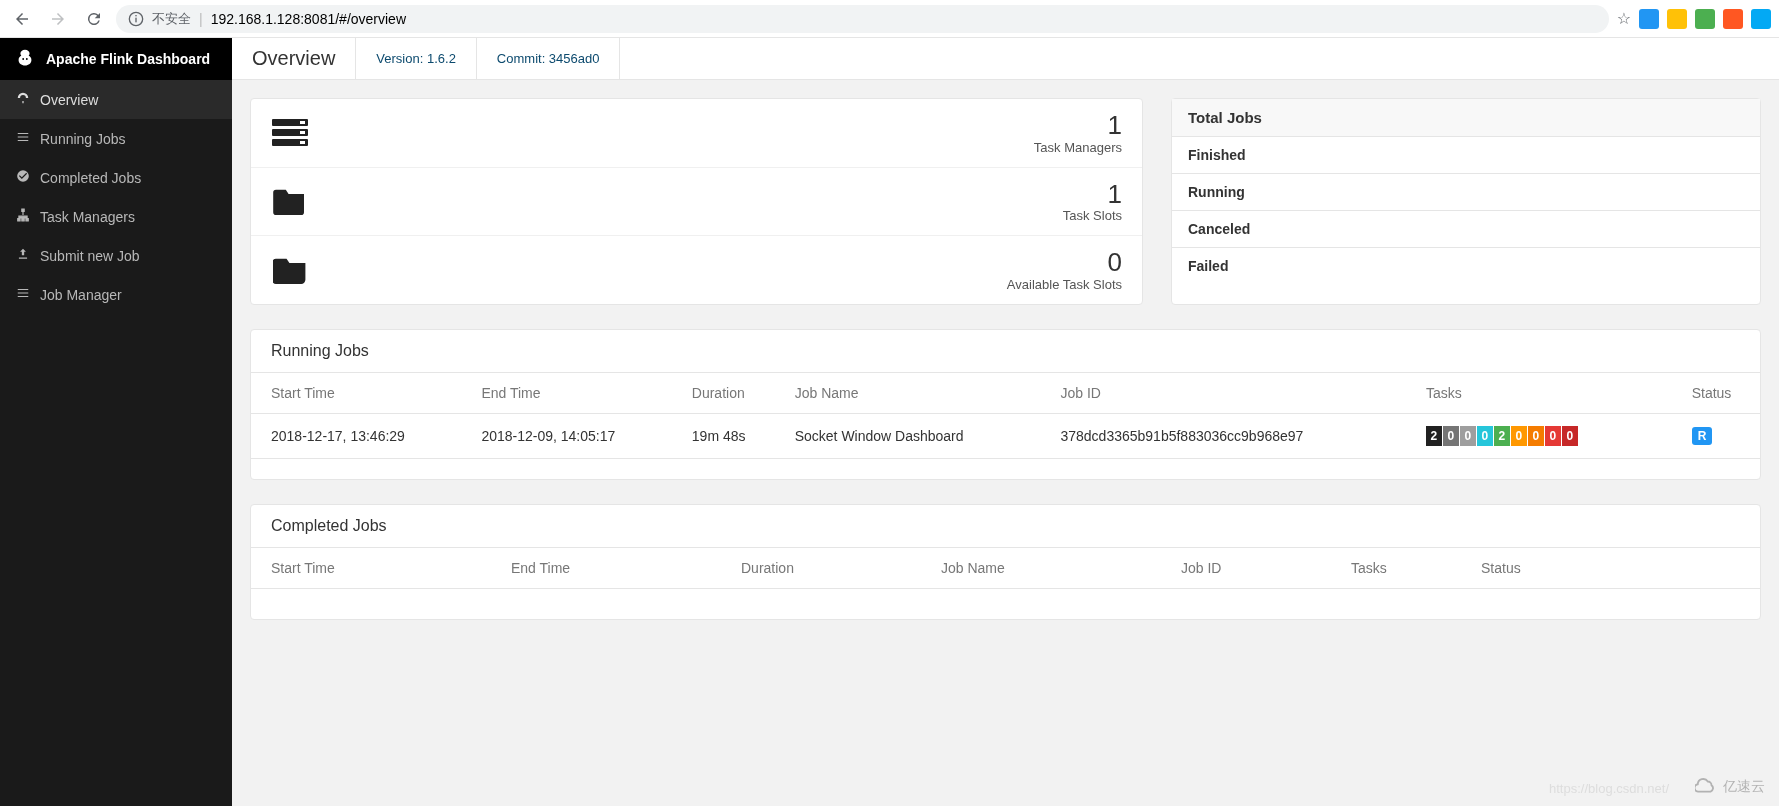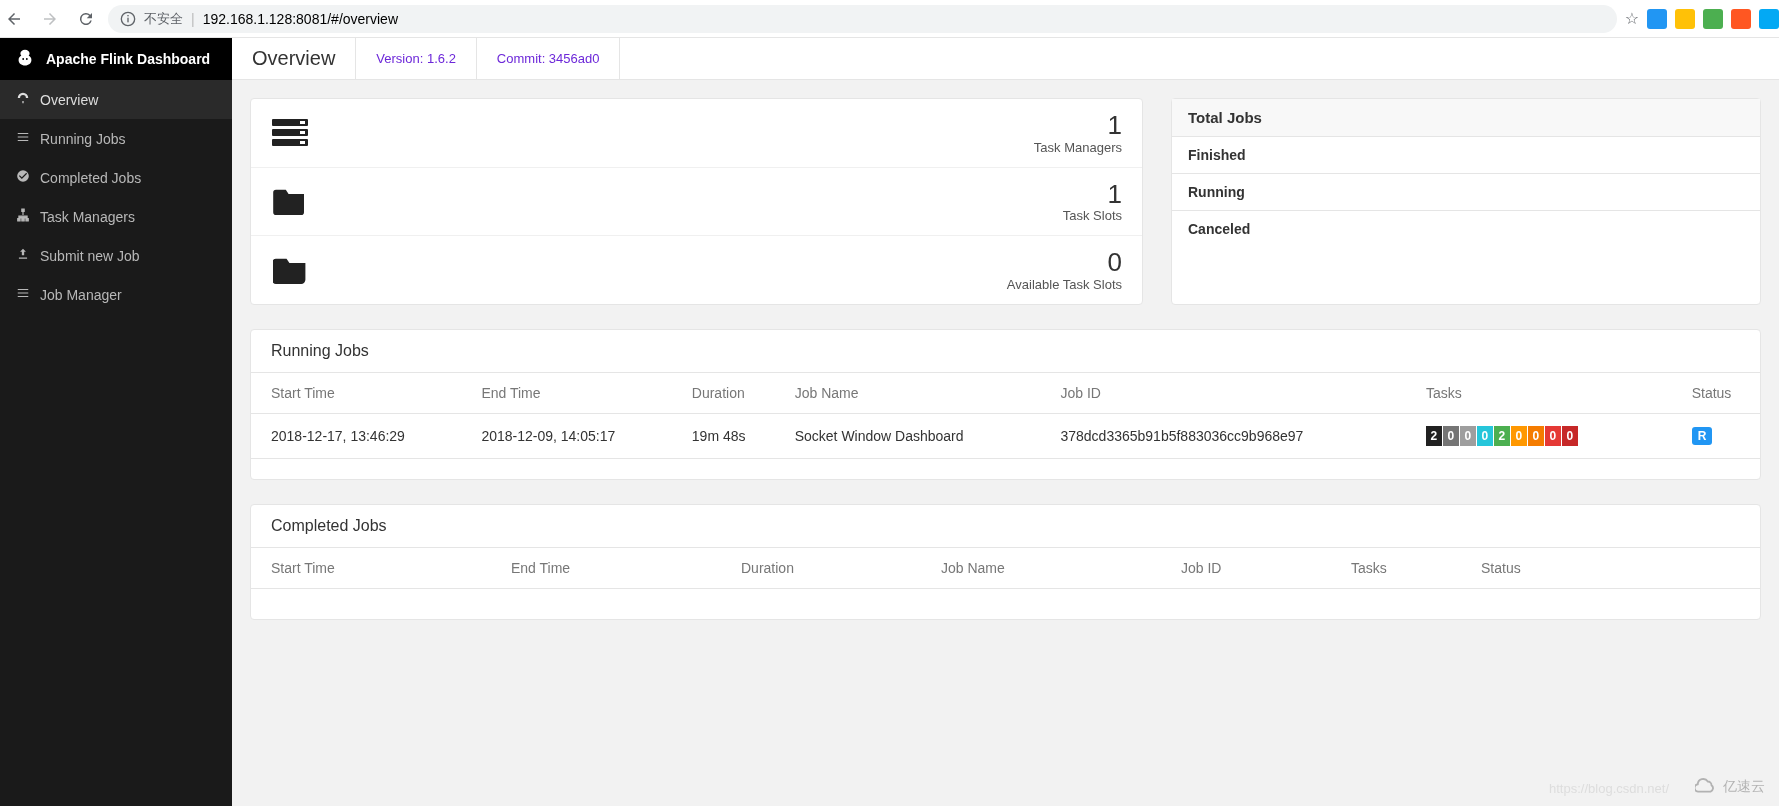--- a/index.html
+++ b/index.html
@@ -1,19 +1,19 @@
 <!DOCTYPE html>
 <html><head>
 <meta charset="utf-8">
 <style>
 * { margin: 0; padding: 0; box-sizing: border-box; font-family: -apple-system, BlinkMacSystemFont, "Segoe UI", Helvetica, Arial, sans-serif; }
 body { background: #fff; width: 1779px; height: 806px; overflow: hidden; }
 
 
-.browser-chrome { height: 38px; background: #fff; border-bottom: 1px solid #e5e5e5; display: flex; align-items: center; padding: 0 0; gap: 8px; }
+.browser-chrome { height: 38px; background: #fff; border-bottom: 1px solid #e5e5e5; display: flex; align-items: center; padding: 0 8px; gap: 8px; }
 .browser-nav-btn { width: 28px; height: 28px; display: flex; align-items: center; justify-content: center; color: #5f6368; cursor: pointer; border-radius: 50%; }
 .browser-nav-btn svg { width: 18px; height: 18px; }
 .address-bar { flex: 1; height: 28px; background: #f1f3f4; border-radius: 14px; display: flex; align-items: center; padding: 0 12px; gap: 8px; color: #202124; font-size: 14px; }
 .address-info { color: #5f6368; font-size: 13px; }
 .address-url { color: #000000; }
 .browser-icons { display: flex; gap: 8px; align-items: center; }
 .ext-icon { width: 20px; height: 20px; border-radius: 3px; }
 .star-icon { color: #5f6368; font-size: 16px; }
 
 
@@ -21,21 +21,21 @@
 .sidebar { width: 232px; background: #1a1a1a; color: #b8b8b8; flex-shrink: 0; }
 .sidebar-header { background: #000; height: 42px; display: flex; align-items: center; padding: 0 14px; gap: 10px; color: #fff; font-weight: 700; font-size: 14px; }
 .sidebar-header svg { width: 22px; height: 22px; fill: #fff; }
 .sidebar-item { display: flex; align-items: center; gap: 10px; padding: 11px 16px; font-size: 14px; color: #b8b8b8; cursor: pointer; }
 .sidebar-item.active { background: #2a2a2a; color: #ddd; }
 .sidebar-item svg { width: 14px; height: 14px; fill: currentColor; flex-shrink: 0; }
 
 .main { flex: 1; background: #f2f2f2; overflow: auto; }
 .topbar { height: 42px; background: #fff; border-bottom: 1px solid #e5e5e5; display: flex; align-items: center; }
 .topbar-title { font-size: 20px; color: #333; padding: 0 20px; border-right: 1px solid #e5e5e5; height: 100%; display: flex; align-items: center; }
-.topbar-meta { font-size: 13px; color: #6d28d9; padding: 0 20px; border-right: 1px solid #e5e5e5; height: 100%; display: flex; align-items: center; }
+.topbar-meta { font-size: 13px; color: #0c4a6e; padding: 0 20px; border-right: 1px solid #e5e5e5; height: 100%; display: flex; align-items: center; }
 
 .content { padding: 18px; }
 .row { display: flex; gap: 28px; margin-bottom: 24px; }
 
 .stats-panel { flex: 1; background: #fff; border: 1px solid #e5e5e5; border-radius: 4px; }
 .stat-row { display: flex; justify-content: space-between; align-items: center; padding: 12px 20px; border-bottom: 1px solid #f0f0f0; }
 .stat-row:last-child { border-bottom: none; }
 .stat-icon { width: 38px; height: 30px; display: flex; align-items: center; justify-content: center; }
 .stat-icon svg { fill: #222; }
 .stat-right { text-align: right; }
@@ -197,20 +197,21 @@
                 <div class="stat-label">Available Task Slots</div>
               </div>
             </div>
           </div>
         <div class="jobs-panel">
           <div class="jobs-panel-header">Total Jobs</div>
           <div id="totals-rows">
               <div class="jobs-panel-row">Finished</div>
               <div class="jobs-panel-row">Running</div>
               <div class="jobs-panel-row">Canceled</div>
+              <div class="jobs-panel-row">Failed</div>
             </div>
         </div>
       </div>
 
       <div class="table-panel">
         <div class="table-header">Running Jobs</div>
         <table class="table">
           <thead>
               <tr id="running-head">
                 <th style="width: 190px;">Start Time</th>

